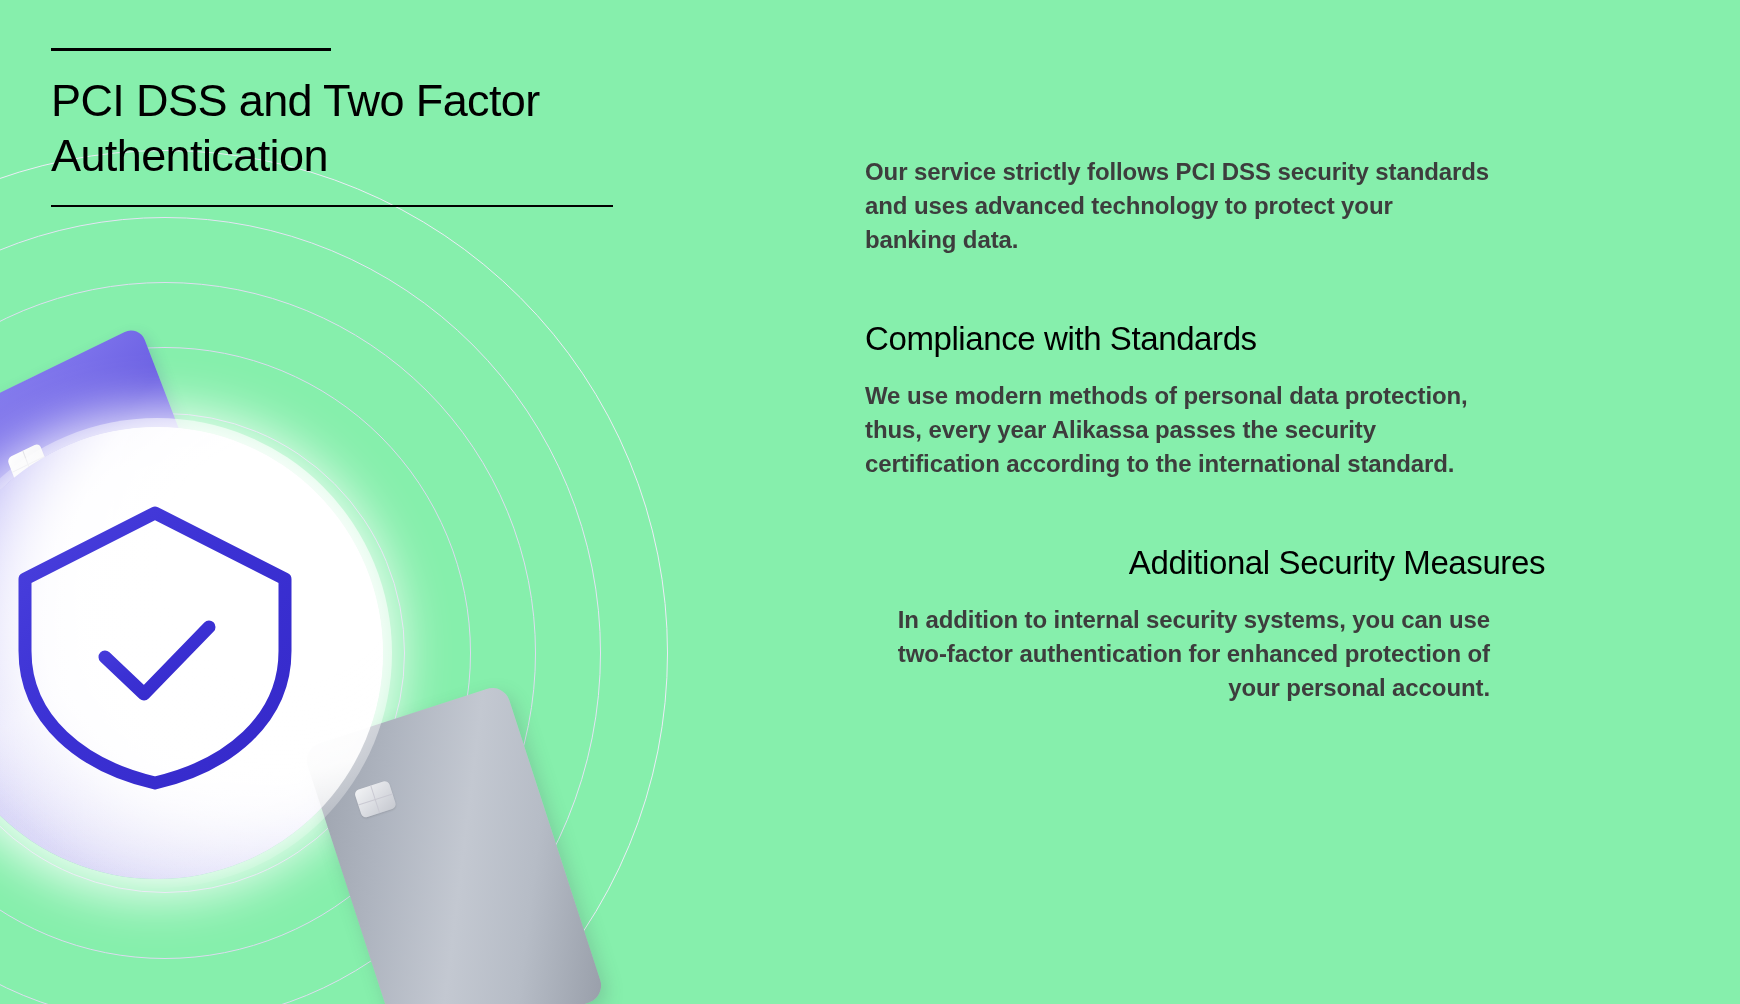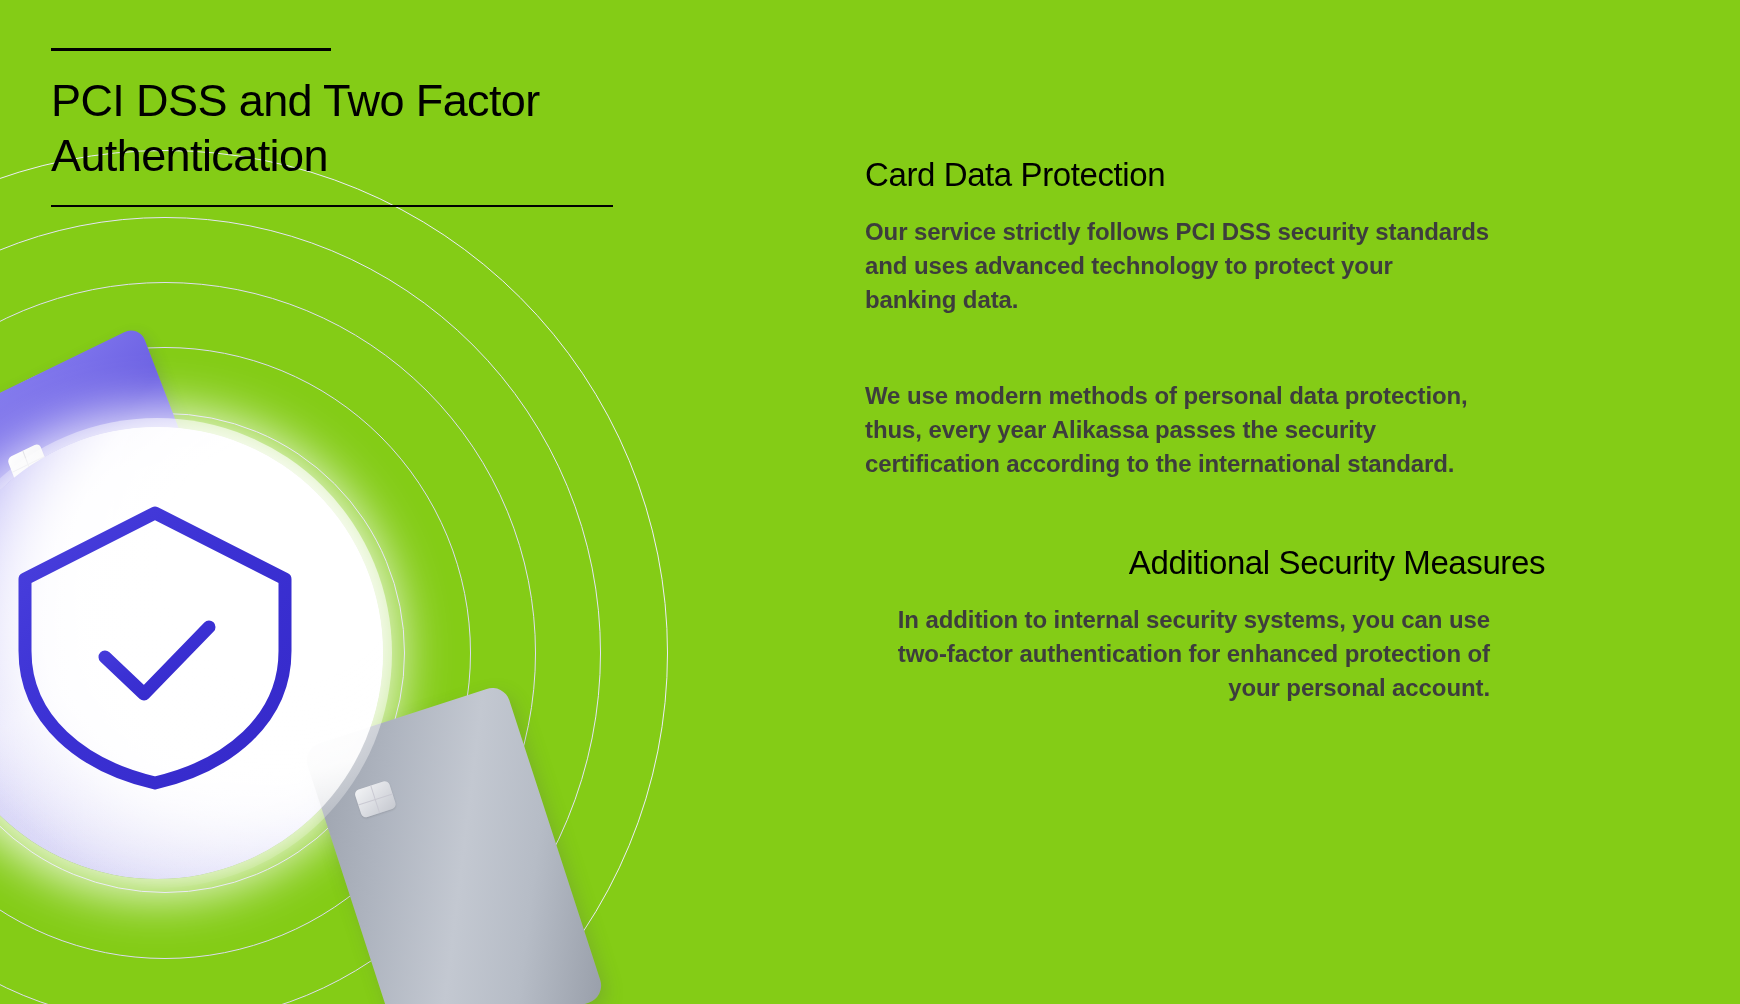--- a/index.html
+++ b/index.html
@@ -10,21 +10,21 @@
     height: 1004px;
     background: #ffffff;
     font-family: "Liberation Sans", sans-serif;
     overflow: hidden;
   }
 
   .page {
     position: relative;
     width: 1740px;
     height: 1004px;
-    background: #84cc16;
+    background: #86efac;
   }
 
   
   .left-col {
     position: absolute;
     left: 0; top: 0;
     width: 860px;
     height: 1004px;
   }
 
@@ -263,25 +263,25 @@
           <path d="M120 182 L159 219 L224 152" fill="none" stroke="url(#shieldGrad)" stroke-width="13" stroke-linejoin="round" stroke-linecap="round"></path>
         </svg>
       </div>
 
     </div>
   </div>
 
   <div class="right-col">
 
     <div class="section">
-      <h2 class="section-title">Card Data Protection</h2>
       <p class="section-body">Our service strictly follows PCI DSS security standards and uses advanced technology to protect your banking data.</p>
     </div>
 
     <div class="section">
+      <h2 class="section-title">Compliance with Standards</h2>
       <p class="section-body">We use modern methods of personal data protection, thus, every year Alikassa passes the security certification according to the international standard.</p>
     </div>
 
     <div class="section">
       <h2 class="section-title">Additional Security Measures</h2>
       <p class="section-body">In addition to internal security systems, you can use two-factor authentication for enhanced protection of your personal account.</p>
     </div>
 
   </div>
 

